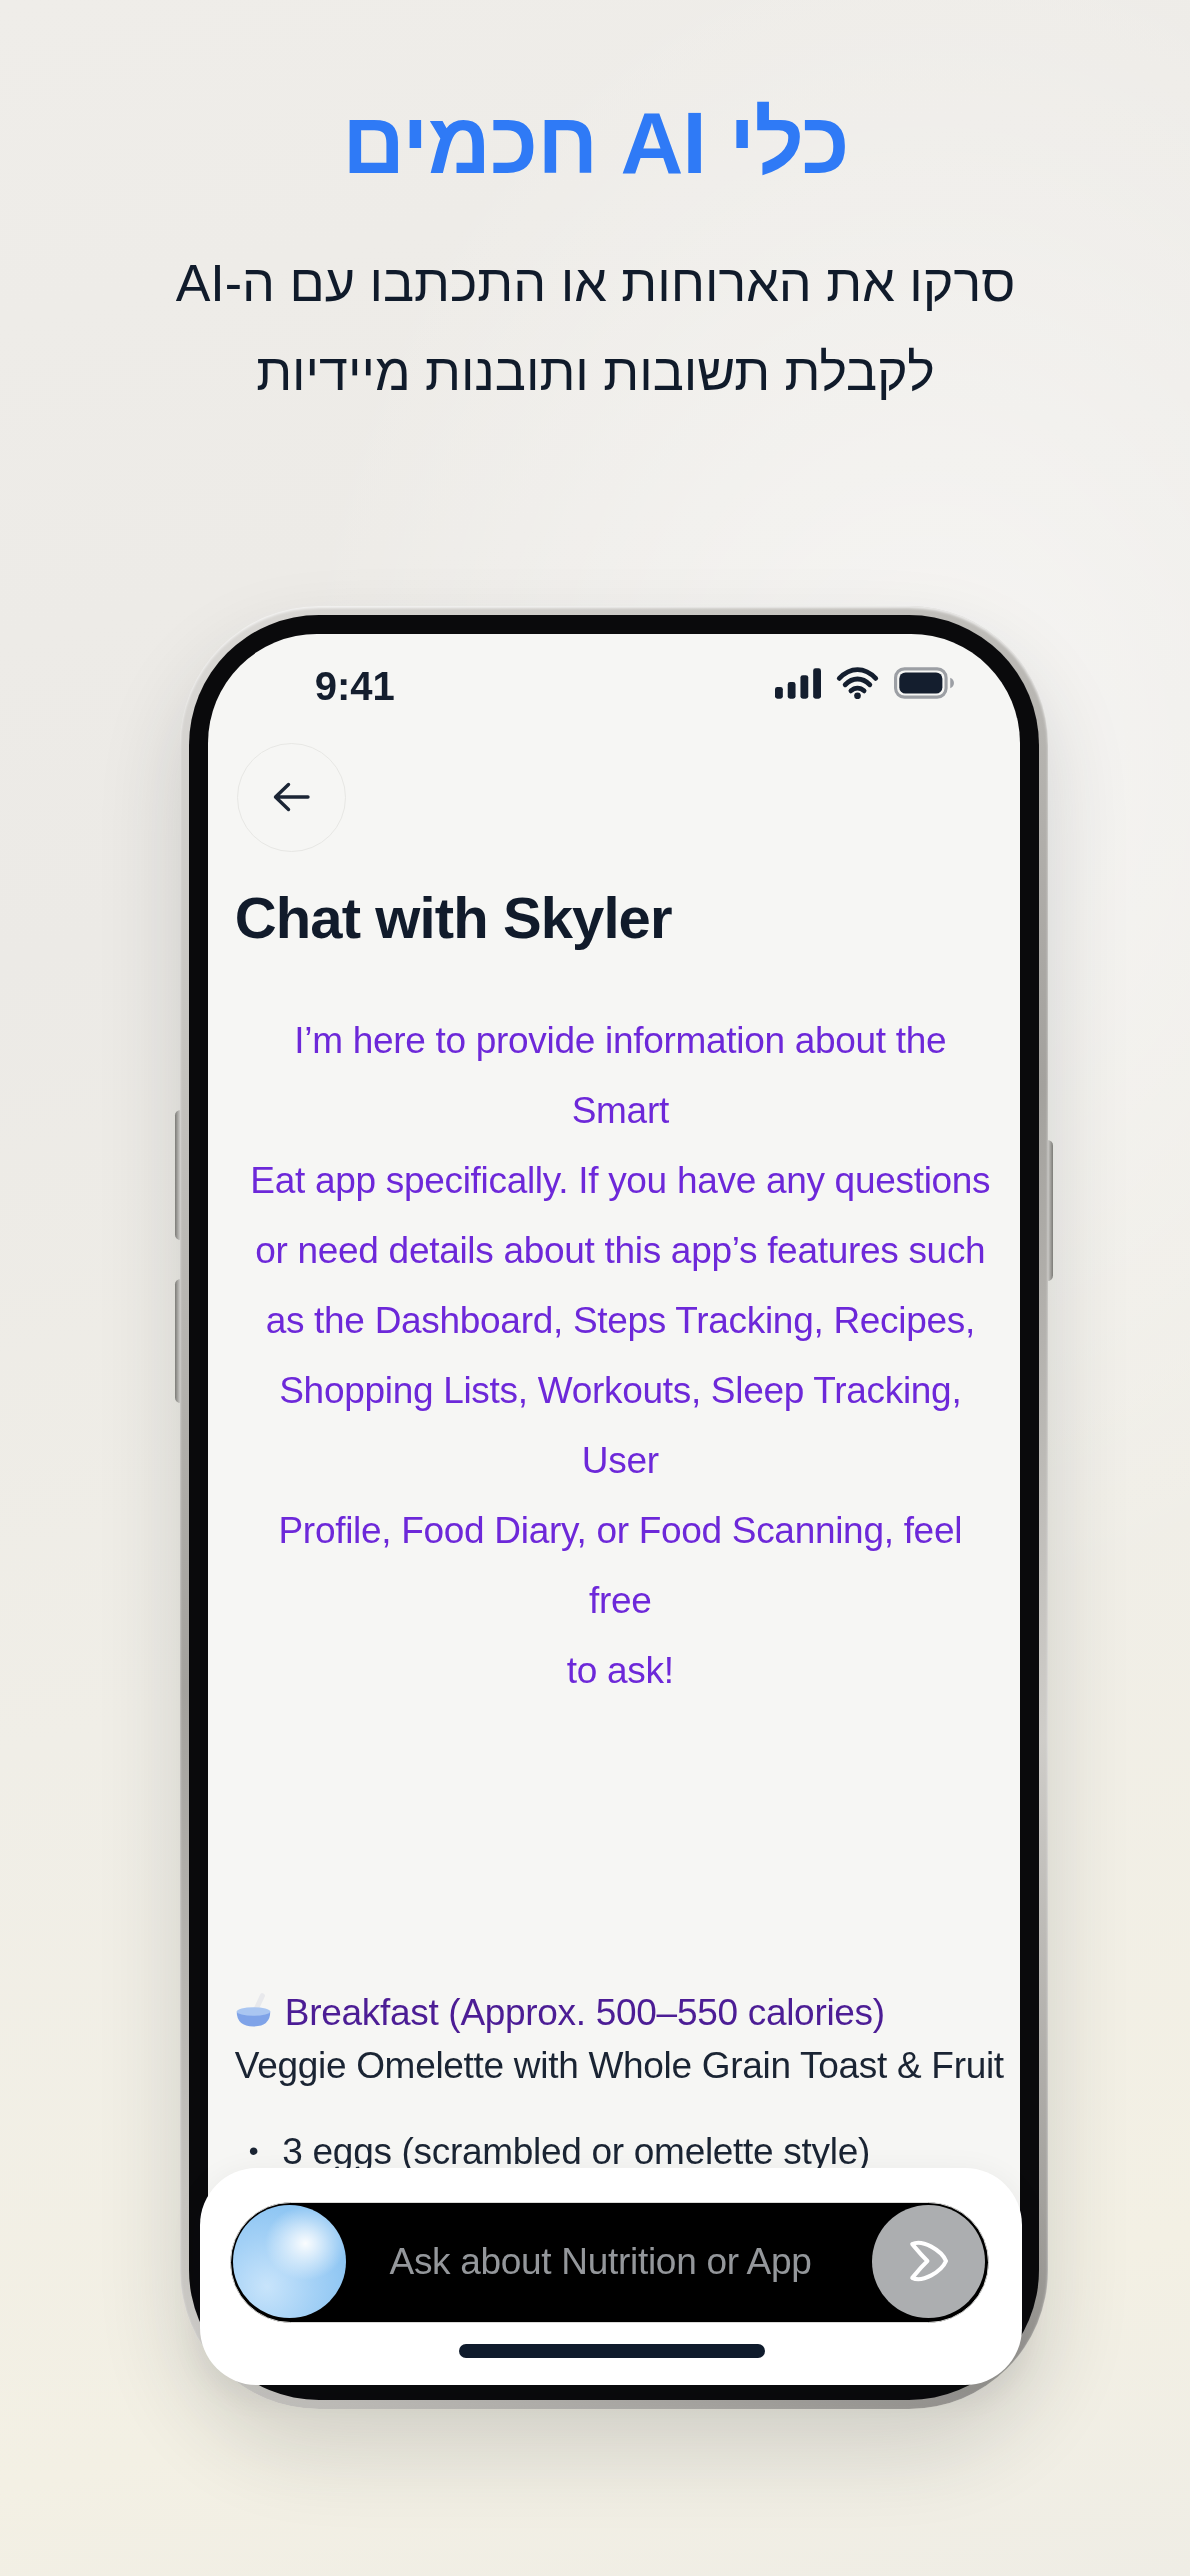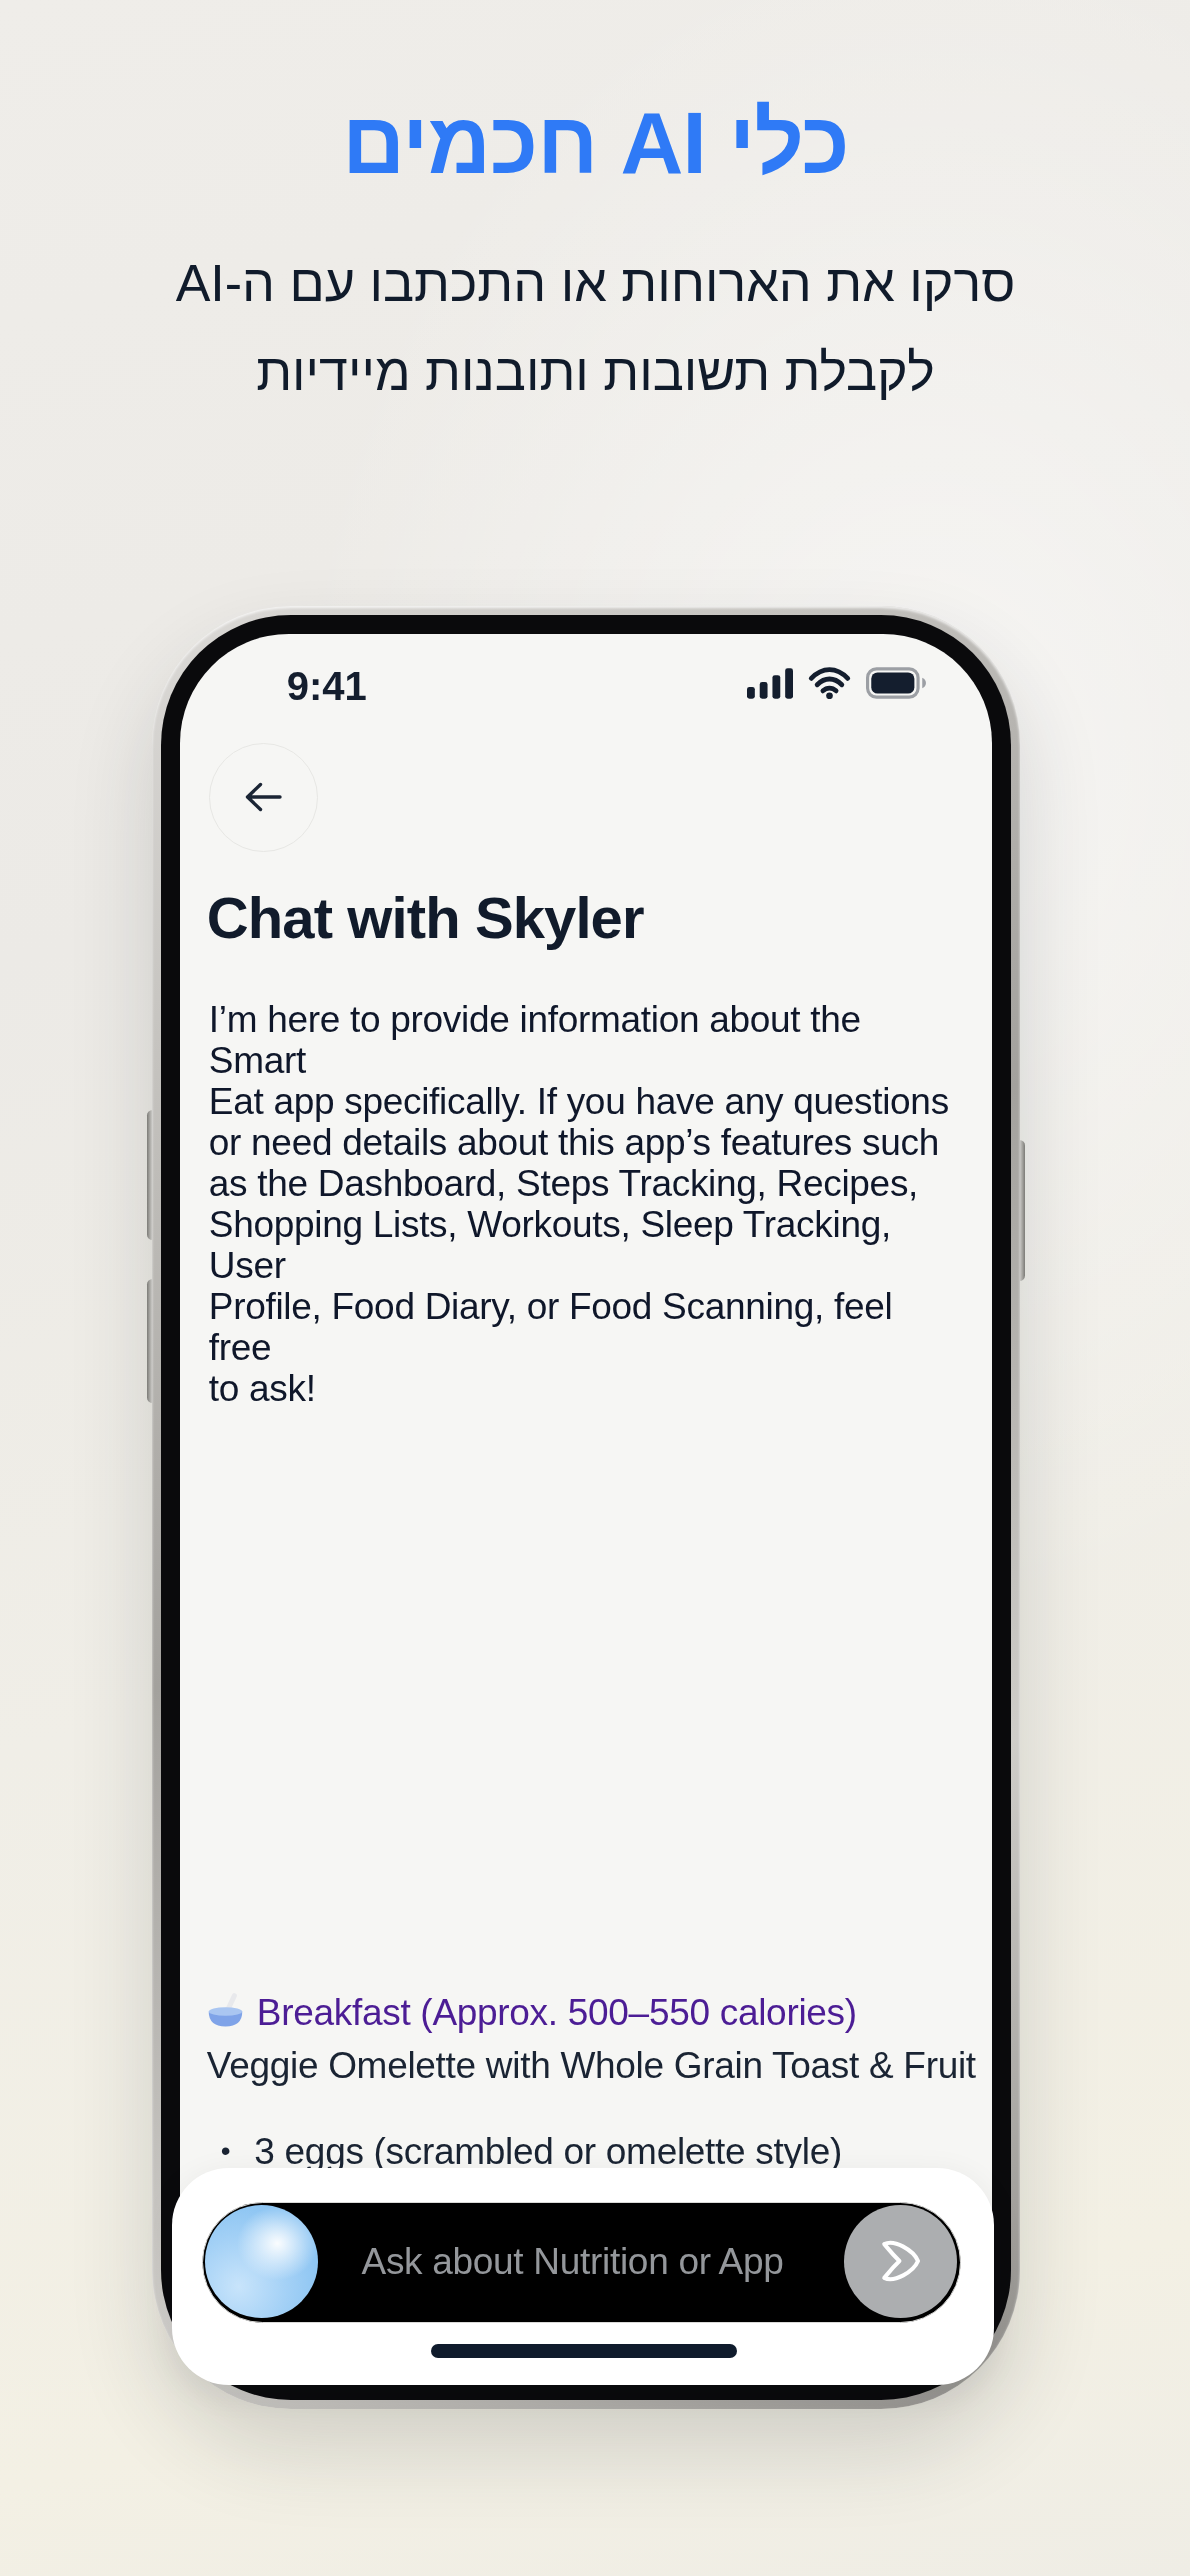--- a/index.html
+++ b/index.html
@@ -14,42 +14,42 @@
   .hero{position:absolute;left:0;top:0;width:100%;text-align:center;}
   .hero-title{
     margin:0;position:absolute;left:0;top:89px;width:100%;
     font-size:87px;font-weight:700;letter-spacing:-0.9px;color:#2F7AF6;line-height:1.25;
   }
   .hero-sub{
     position:absolute;left:0;top:239px;width:100%;
     font-size:52px;font-weight:400;color:#101B2B;line-height:89px;white-space:pre-line;
   }
   
-  .phone{position:absolute;left:152px;top:606px;width:868px;height:1803px;}
+  .phone{position:absolute;left:180px;top:606px;width:868px;height:1803px;text-align:center;}
   .side-btn{position:absolute;background:linear-gradient(90deg,#83817d,#d8d6d2 45%,#a7a5a1);border-radius:5.6px;z-index:0;}
   .vol-up{left:-4.6px;top:504px;width:11px;height:130px;}
   .vol-down{left:-4.6px;top:673px;width:11px;height:124px;}
   .power{right:-4.6px;top:534px;width:11px;height:141px;background:linear-gradient(90deg,#a7a5a1,#d8d6d2 55%,#83817d);}
   .frame{
     position:absolute;inset:0;border-radius:139px;z-index:1;
     background:linear-gradient(145deg,#dcdad7 0%,#c6c4c0 18%,#a3a19d 45%,#cfcdc9 72%,#8f8d89 100%);
     box-shadow:0 41px 83px rgba(40,42,50,.16), inset 0 1.9px 2.8px rgba(255,255,255,.75);
   }
   .bezel{position:absolute;inset:9.3px;border-radius:130px;background:#0a0a0c;}
   .screen{position:absolute;inset:18.5px;border-radius:109px;background:#F6F6F4;overflow:hidden;}
   
   .status-time{position:absolute;left:107px;top:30px;font-size:40px;font-weight:700;color:#141E2E;letter-spacing:0;}
   .sicons{position:absolute;right:65px;top:33px;display:flex;align-items:center;gap:14px;}
   .back{
     position:absolute;left:29px;top:109px;width:109px;height:109px;border-radius:50%;
     background:#F6F6F4;border:1.9px solid #E7E7E4;display:flex;align-items:center;justify-content:center;
     padding:0;cursor:pointer;
   }
   .chat-title{position:absolute;left:27px;top:250px;margin:0;font-size:58px;font-weight:700;letter-spacing:-0.9px;color:#111B2B;}
-  .msg{position:absolute;left:27px;margin:2px;width:753px;font-size:37px;line-height:41px;letter-spacing:-0.3px;color:#0f172a;white-space:pre-line;}
+  .msg{position:absolute;left:27px;margin:9px;width:753px;font-size:37px;line-height:70px;letter-spacing:-0.3px;color:#6d28d9;white-space:pre-line;}
   .intro{top:363px;}
   .reply{top:1040px;}
   .bk-head{position:absolute;left:25px;top:1358px;display:flex;align-items:center;gap:11px;font-size:37px;letter-spacing:-0.3px;color:#4c1d95;font-weight:500;}
   .bk-sub{position:absolute;left:27px;top:1411px;font-size:37px;letter-spacing:-0.3px;color:#1A2433;font-weight:500;}
   .bk-item{position:absolute;left:41px;top:1497px;display:flex;align-items:baseline;gap:24px;font-size:37px;letter-spacing:-0.3px;color:#1A2433;}
   .bk-item .dot{font-size:28px;transform:translateY(-3.7px);}
   
   .bubble{
     position:absolute;left:128px;top:729px;width:842px;z-index:5;box-sizing:border-box;
     background:#FFFFFF;border-radius:48px;padding:45px 57px;

